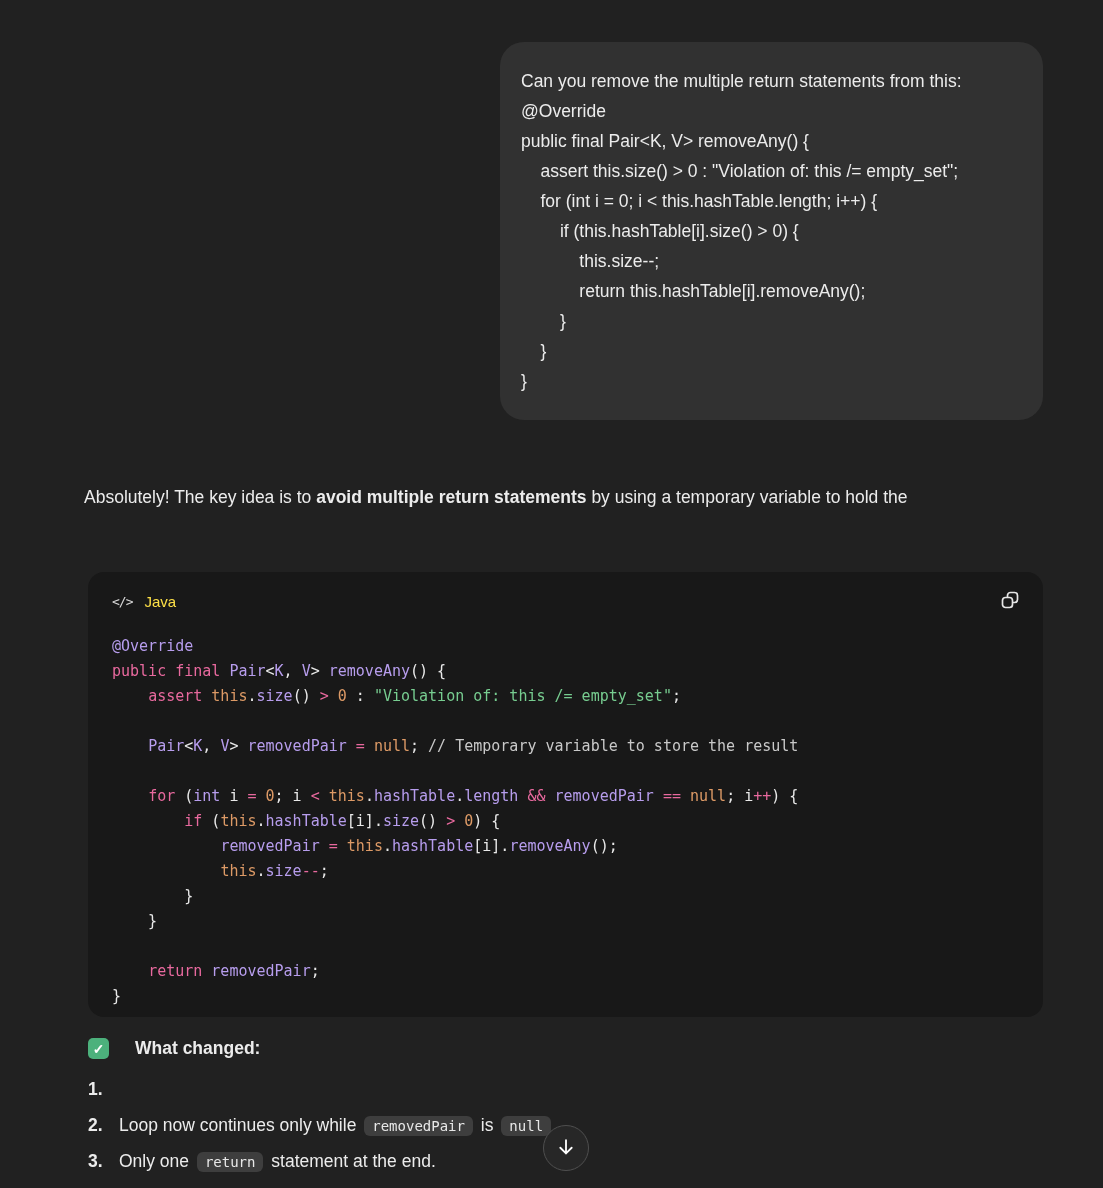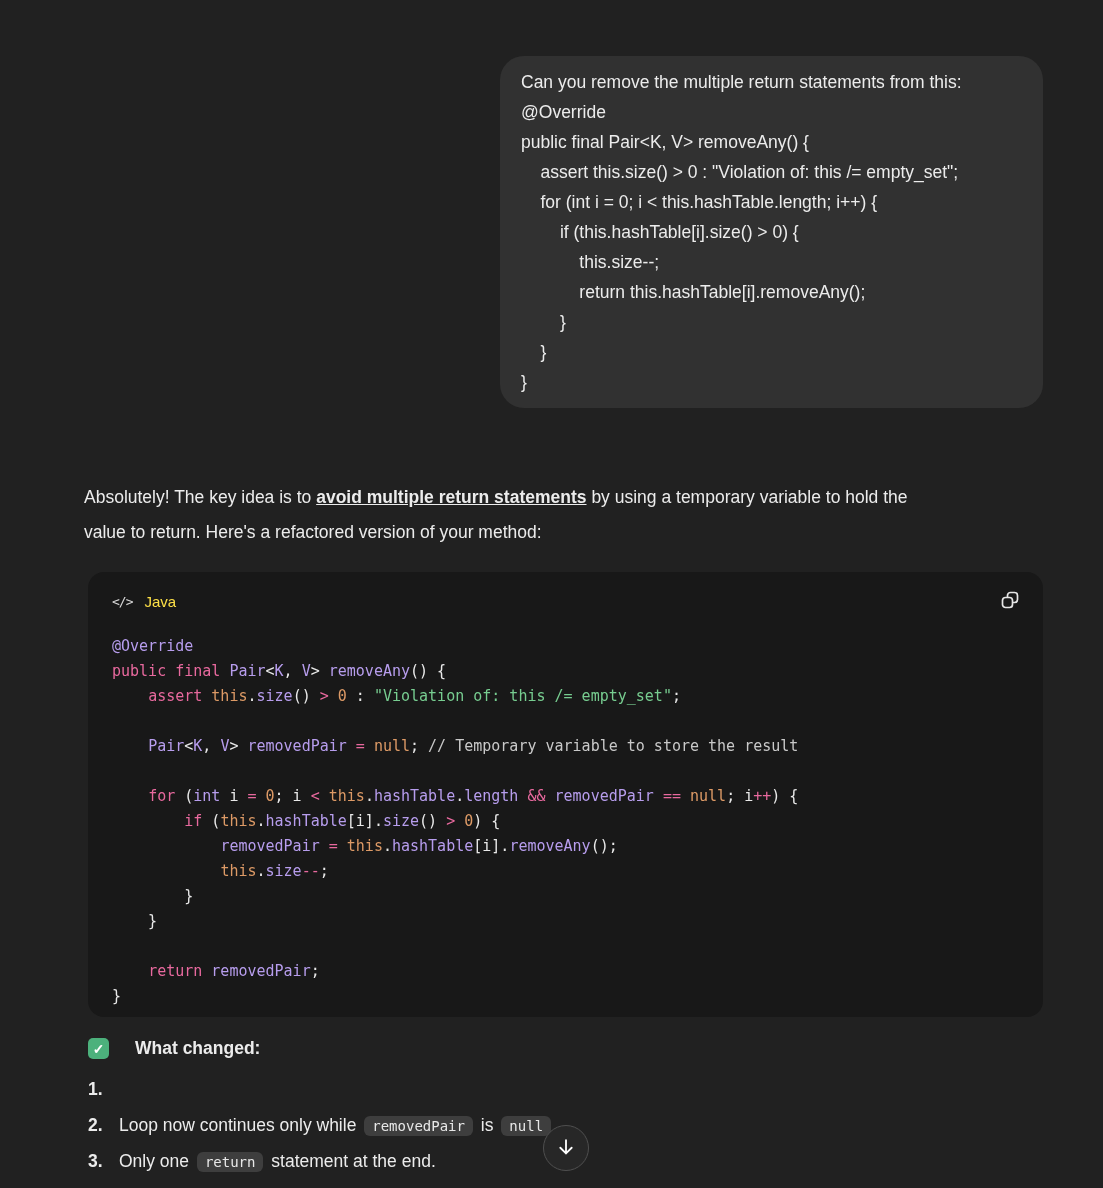--- a/index.html
+++ b/index.html
@@ -13,27 +13,27 @@
   body{
     background:var(--page-bg);
     font-family:"Liberation Sans", sans-serif;
     color:var(--text);
     position:relative;
   }
   
   .user-bubble{
     position:absolute; left:500px; top:42px; width:543px;
     background:var(--bubble-bg); border-radius:24px;
-    padding:11px 21px; font-size:17.5px;margin-top:14px;
+    padding:24px 21px; font-size:17.5px;
   }
   .u-line{ line-height:30px; white-space:pre; }
   
   .intro{ position:absolute; left:84px; top:480px; width:960px; font-size:17.5px; }
   .intro .i-line{ line-height:34.5px; white-space:pre; }
-  .intro strong{ font-weight:bold;text-decoration:underline; }
+  .intro strong{ font-weight:bold; }
   
   .code-block{
     position:absolute; left:88px; top:572px; width:955px; height:445px;
     background:var(--code-bg); border-radius:16px;
   }
   .code-header{ display:flex; align-items:center; gap:12px; padding:17px 18px 0 24px; height:41px; }
   .code-icon{
     font-family:"DejaVu Sans Mono", monospace; font-size:13px; letter-spacing:-1px;
     color:#d9d9d9;
   }
@@ -92,21 +92,20 @@
     <div class="u-line">            this.size--;</div>
     <div class="u-line">            return this.hashTable[i].removeAny();</div>
     <div class="u-line">        }</div>
     <div class="u-line">    }</div>
     <div class="u-line">}</div>
   </div>
 
 <div>
   <div class="intro" id="intro">
       <div class="i-line"><span>Absolutely! The key idea is to </span><strong>avoid multiple return statements</strong><span> by using a temporary variable to hold the</span></div>
-      <div class="i-line"><span>value to return. Here's a refactored version of your method:</span></div>
     </div>
 
   <div class="code-block">
     <div class="code-header">
       <span class="code-icon">&lt;/&gt;</span>
       <span class="code-lang">Java</span>
       <button class="copy-btn">
         <span>
           <svg width="24" height="24" viewBox="0 0 24 24">
             <rect x="9.5" y="4.5" width="10" height="10" rx="3" fill="none" stroke="#e6e6e6" stroke-width="1.7"></rect>

